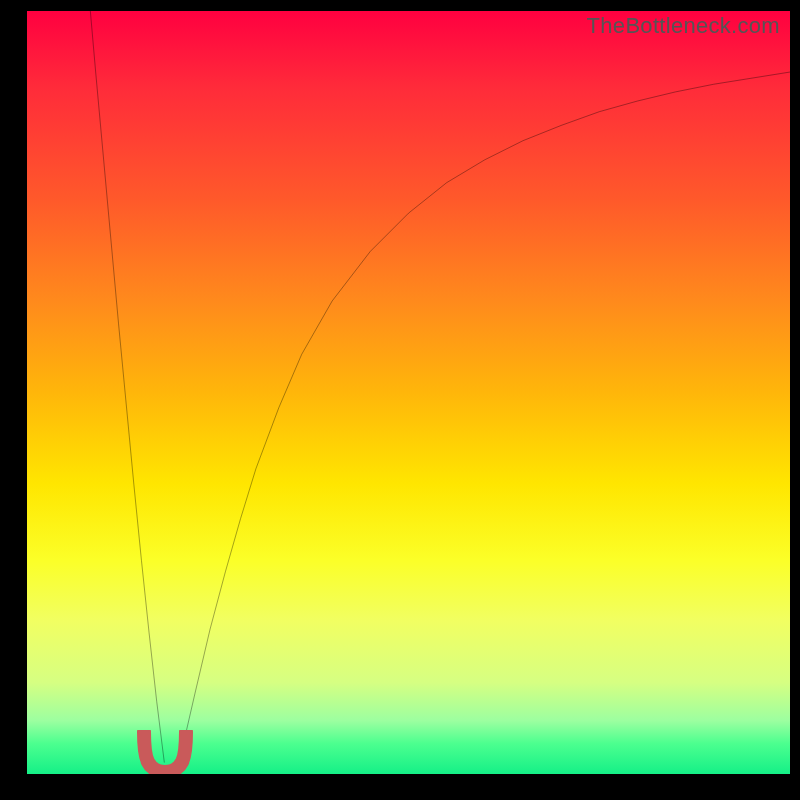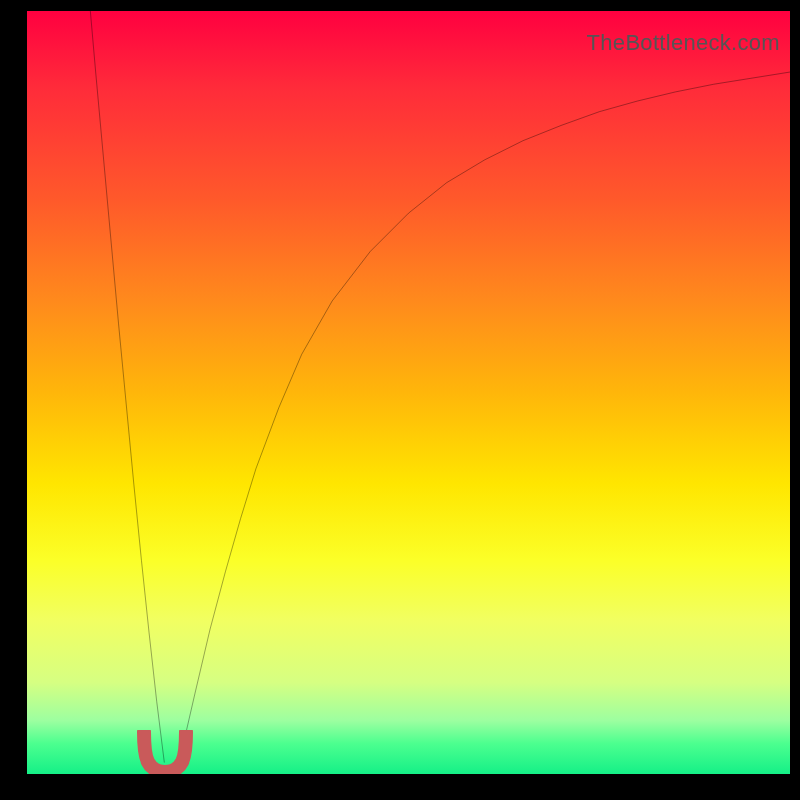--- a/index.html
+++ b/index.html
@@ -35,21 +35,21 @@
       #f1ff62 80%,
       #d6ff82 88%,
       #9cffa0 93%,
       #4cff8f 96%,
       #15f087 100%
     );
     overflow: hidden;
   }
   .watermark {
     position: absolute;
-    top: 19px;
+    top: 2px;
     right: 10px;
     color: #555;
     font-size: 22px;
     font-weight: 500;
     letter-spacing: 0.3px;
     pointer-events: none;
   }
   svg.curve {
     position: absolute;
     left: 0;

